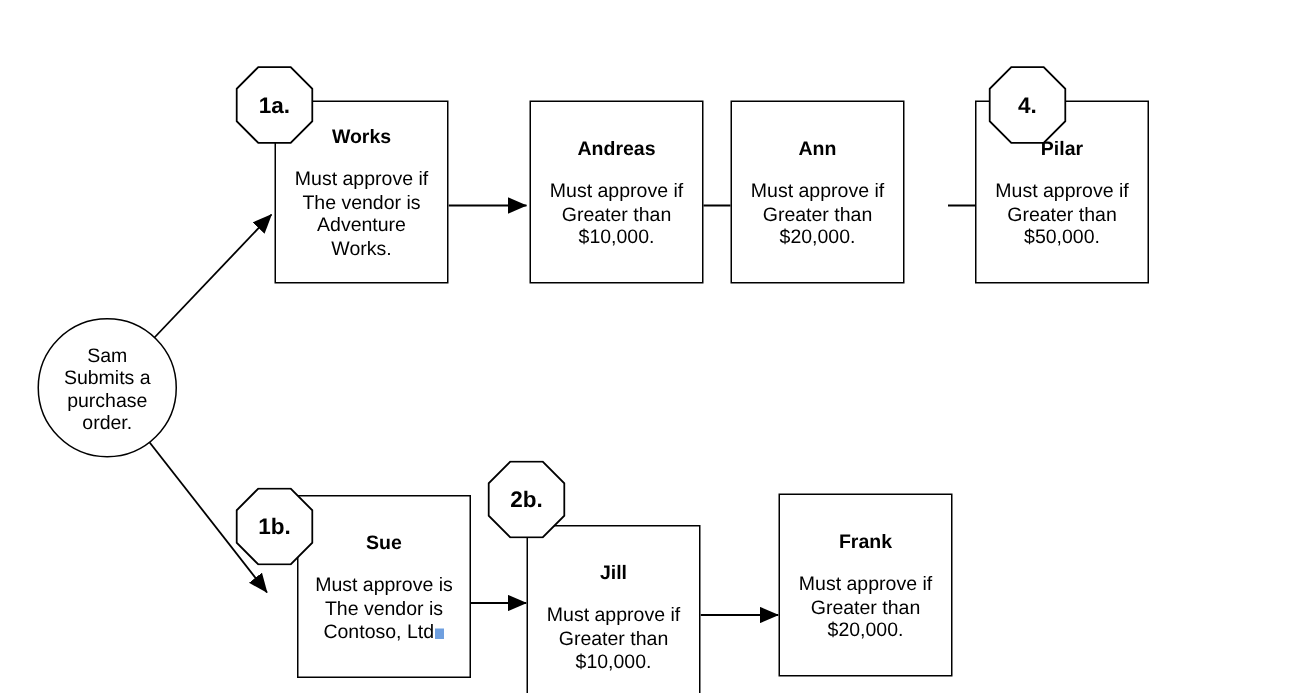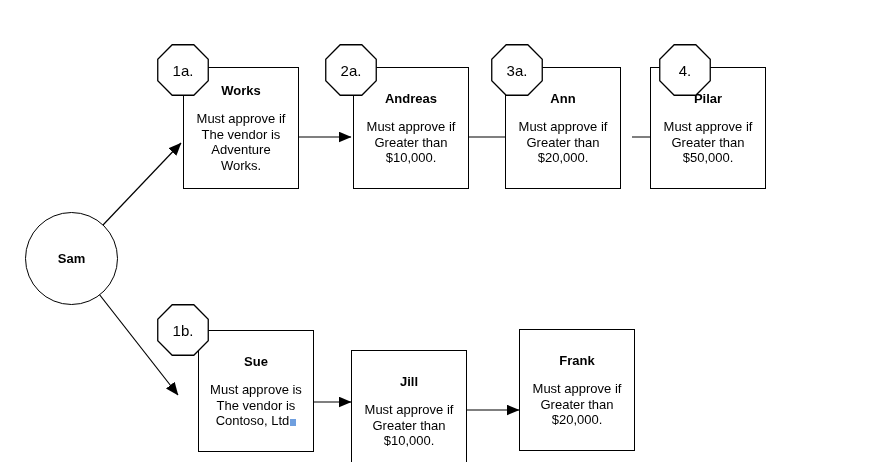--- a/index.html
+++ b/index.html
@@ -26,58 +26,58 @@
     display:flex; flex-direction:column;
     align-items:center; justify-content:center;
     text-align:center;
     z-index:1;
   }
   .node .name { font-size:13px; font-weight:bold; line-height:15.5px; }
   .node .rule { font-size:13px; line-height:15.5px; white-space:pre-line; margin-top:13px; }
 
   .n-1a{left:183px;top:67px}
   .n-2a{left:353px;top:67px}
-  .n-3a{left:505px;top:67px}
+  .n-3a{left:487px;top:67px}
   .n-4 {left:650px;top:67px}
   .n-1b{left:198px;top:330px}
   .n-2b{left:351px;top:350px}
   .n-3b{left:519px;top:329px}
 
   
   .badge { position:absolute; width:52px; height:52px; z-index:2; }
   .badge svg { position:absolute; left:0; top:0; width:52px; height:52px; }
   .badge .lbl {
     position:absolute; inset:0;
     display:flex; align-items:center; justify-content:center;
-    font-size:15px; font-weight:normal;
+    font-size:15px; font-weight:bold;
   }
   .b-1a{left:157px;top:44px}
   .b-2a{left:325px;top:44px}
   .b-3a{left:491px;top:44px}
   .b-4 {left:659px;top:44px}
-  .b-1b{left:157px;top:304px}
+  .b-1b{left:157px;top:325px}
   .b-2b{left:325px;top:307px}
   .b-3b{left:502px;top:306px}
 
   
   .start-circle {
     position:absolute;
     left:25px; top:212px;
     width:93px; height:93px;
     box-sizing:border-box;
     border:1.4px solid #000;
     border-radius:50%;
     background:#fff;
     display:flex; flex-direction:column;
     align-items:center; justify-content:center;
     text-align:center;
     font-size:13px; line-height:15px;
     z-index:1;
   }
-  .start-circle .cname { font-weight:bold; }
+  .start-circle .cname { font-weight:normal; }
   .start-circle .cdesc { white-space:pre-line; }
 
   
   .sel-mark {
     display:inline-block;
     width:6px; height:7px;
     background:#6f9fdf;
     vertical-align:-1px;
     margin-left:1px;
   }
@@ -97,20 +97,23 @@
     <line x1="99" y1="294" x2="178" y2="395" stroke="#000" stroke-width="1.2" marker-end="url(#arw)"></line>
     <line x1="299" y1="137" x2="351" y2="137" stroke="#000" stroke-width="1.2" marker-end="url(#arw)"></line>
     <line x1="466" y1="137" x2="517" y2="137" stroke="#000" stroke-width="1.2" marker-end="url(#arw)"></line>
     <line x1="632" y1="137" x2="685" y2="137" stroke="#000" stroke-width="1.2" marker-end="url(#arw)"></line>
     <line x1="299" y1="402" x2="351" y2="402" stroke="#000" stroke-width="1.2" marker-end="url(#arw)"></line>
     <line x1="467" y1="410" x2="519" y2="410" stroke="#000" stroke-width="1.2" marker-end="url(#arw)"></line>
   </svg>
 
   <div class="start-circle">
     <div class="cname">Sam</div>
+    <div class="cdesc">Submits a
+purchase
+order.</div>
   </div>
 
   <div class="node n-1a">
     <div class="name">Works</div>
     <div class="rule">Must approve if
 The vendor is
 Adventure
 Works.</div>
   </div>
   <div class="node n-2a">
@@ -150,38 +153,32 @@
 Greater than
 $20,000.</div>
   </div>
 
   <div class="badge b-1a">
     <svg viewBox="0 0 52 52">
         <polygon points="15.2,0.75 36.8,0.75 51.25,15.2 51.25,36.8 36.8,51.25 15.2,51.25 0.75,36.8 0.75,15.2" fill="#fff" stroke="#000" stroke-width="1.3"></polygon>
       </svg>
     <span class="lbl">1a.</span>
   </div>
-  <div class="badge b-2a">
-    <svg viewBox="0 0 52 52">
-        <polygon points="15.2,0.75 36.8,0.75 51.25,15.2 51.25,36.8 36.8,51.25 15.2,51.25 0.75,36.8 0.75,15.2" fill="#fff" stroke="#000" stroke-width="1.3"></polygon>
-      </svg>
-    <span class="lbl">2a.</span>
-  </div>
-  <div class="badge b-3a">
-    <svg viewBox="0 0 52 52">
-        <polygon points="15.2,0.75 36.8,0.75 51.25,15.2 51.25,36.8 36.8,51.25 15.2,51.25 0.75,36.8 0.75,15.2" fill="#fff" stroke="#000" stroke-width="1.3"></polygon>
-      </svg>
-    <span class="lbl">3a.</span>
-  </div>
   <div class="badge b-4">
     <svg viewBox="0 0 52 52">
         <polygon points="15.2,0.75 36.8,0.75 51.25,15.2 51.25,36.8 36.8,51.25 15.2,51.25 0.75,36.8 0.75,15.2" fill="#fff" stroke="#000" stroke-width="1.3"></polygon>
       </svg>
     <span class="lbl">4.</span>
   </div>
   <div class="badge b-1b">
     <svg viewBox="0 0 52 52">
         <polygon points="15.2,0.75 36.8,0.75 51.25,15.2 51.25,36.8 36.8,51.25 15.2,51.25 0.75,36.8 0.75,15.2" fill="#fff" stroke="#000" stroke-width="1.3"></polygon>
       </svg>
     <span class="lbl">1b.</span>
   </div>
+  <div class="badge b-2b">
+    <svg viewBox="0 0 52 52">
+        <polygon points="15.2,0.75 36.8,0.75 51.25,15.2 51.25,36.8 36.8,51.25 15.2,51.25 0.75,36.8 0.75,15.2" fill="#fff" stroke="#000" stroke-width="1.3"></polygon>
+      </svg>
+    <span class="lbl">2b.</span>
+  </div>
 
 </div>
 
 </body></html>

